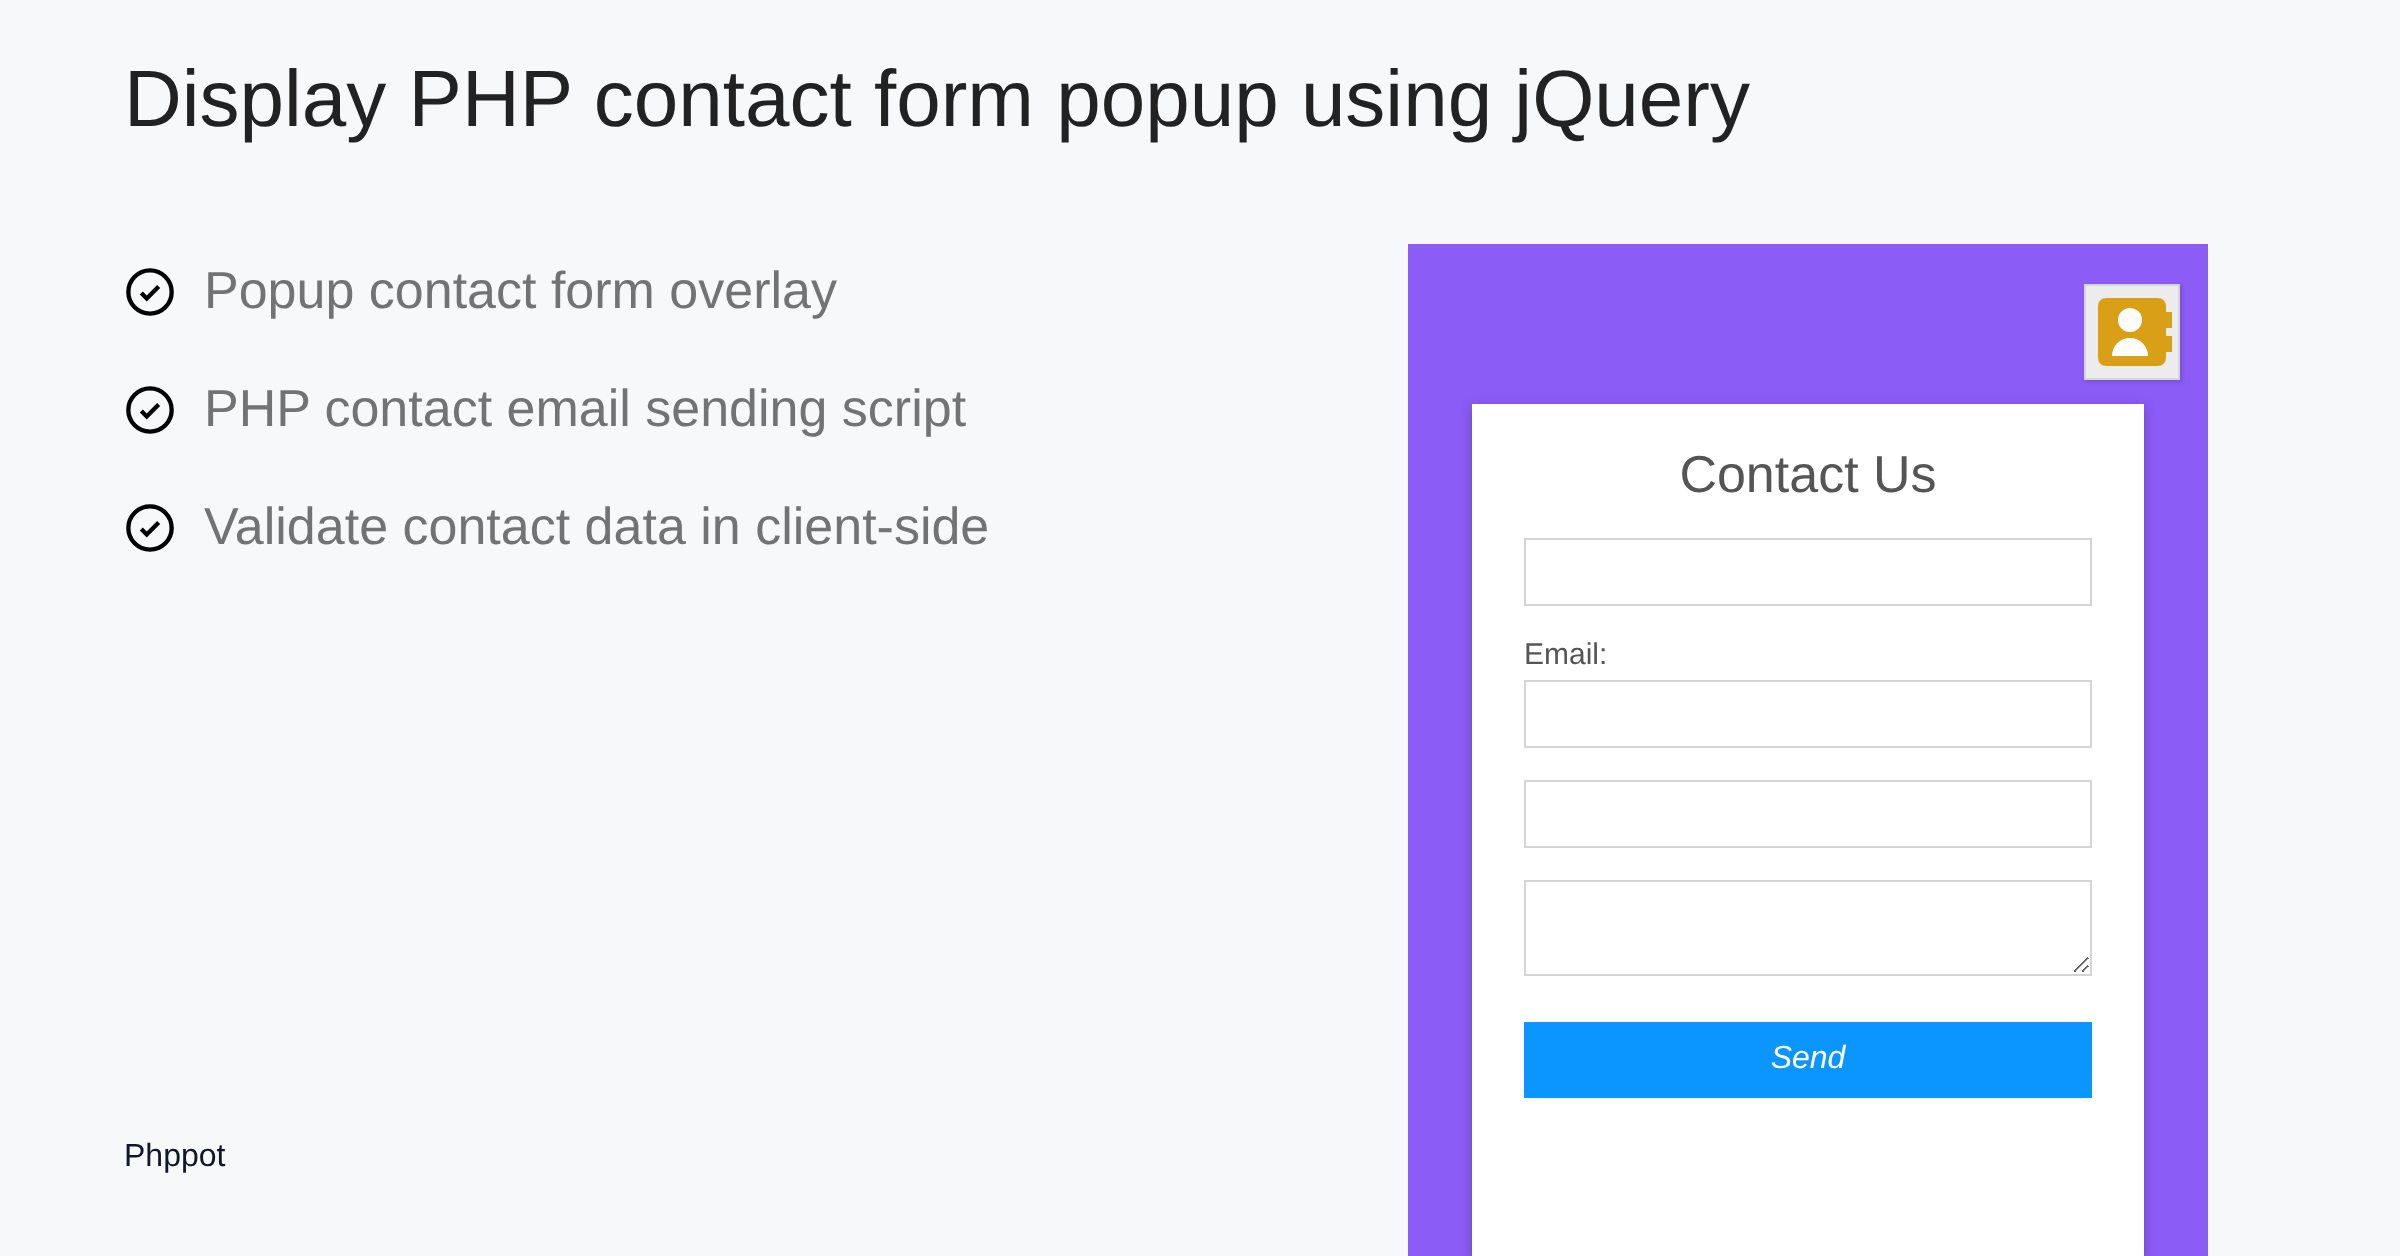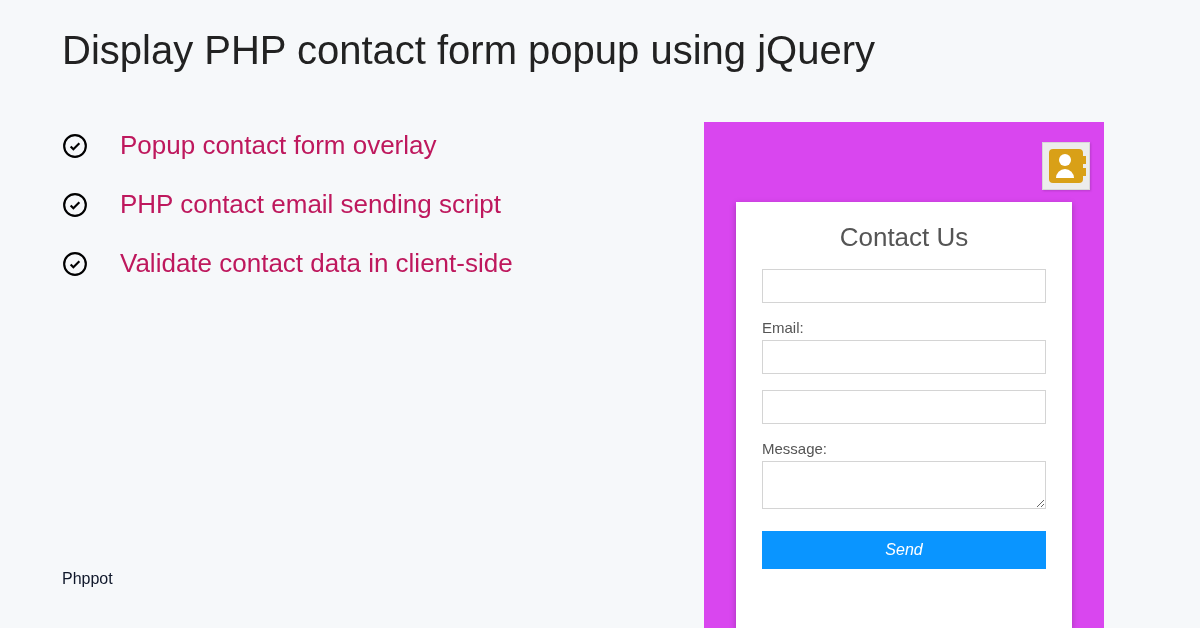--- a/index.html
+++ b/index.html
@@ -24,37 +24,37 @@
     top: 130px;
   }
   .bullet {
     display: flex;
     align-items: center;
     margin-bottom: 28px;
   }
   .bullet svg { flex: 0 0 auto; }
   .bullet-text {
     font-size: 26px;
-    margin-left: 32px;
-    color: #be185d;
+    margin-left: 14px;
+    color: #737373;
   }
   .footer-brand {
     position: absolute;
     left: 62px;
     bottom: 40px;
     font-size: 16px;
     color: #0f172a;
   }
   .preview-wrap {
     position: absolute;
     right: 96px;
     top: 122px;
     width: 400px;
     height: 506px;
-    background: #d946ef;
+    background: #8b5cf6;
     overflow: hidden;
   }
   .contact-icon-btn {
     position: absolute;
     top: 20px;
     right: 14px;
     width: 48px;
     height: 48px;
     background: #ececec;
     border: 1px solid #d7d7d7;
@@ -197,18 +197,17 @@
   <div class="popup">
     <div class="popup-title">Contact Us</div>
 
     <input class="field-input" type="text" style="">
 
     <div class="field-label">Email:</div>
     <input class="field-input" type="text" style="">
 
     <input class="field-input" type="text" style="">
 
-    <div class="field-label">Message:</div>
     <textarea class="field-textarea" style=""></textarea>
 
     <button class="send-btn">Send</button>
   </div>
 </div>
 
 </body></html>

